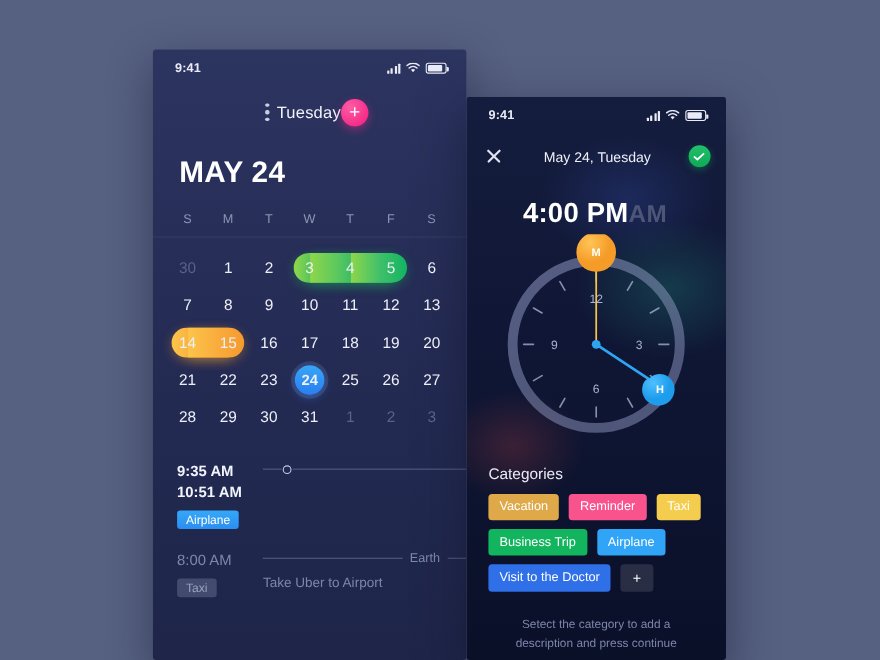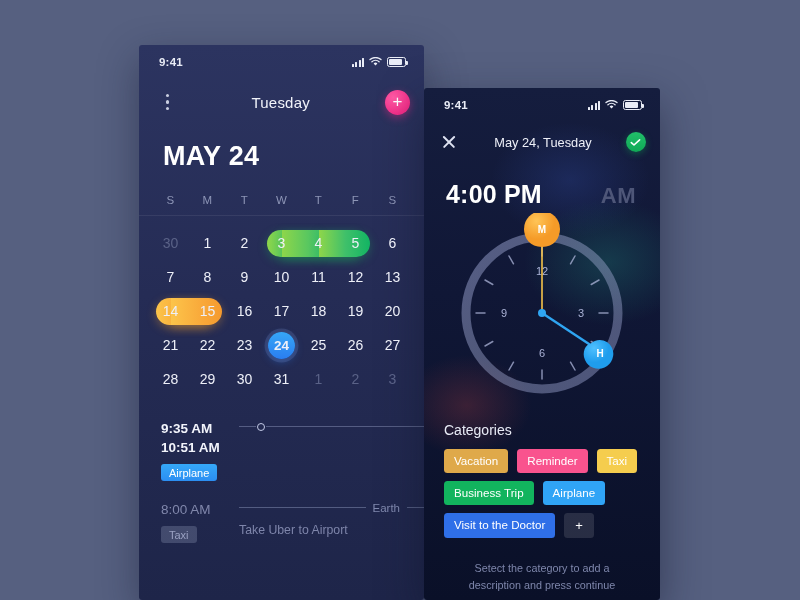--- a/index.html
+++ b/index.html
@@ -67,21 +67,21 @@
   .batt::after {
     content:""; position:absolute; right:-3px; top:3px;
     width:1.7px; height:3.5px; background:#e9ecf6; border-radius:0 1px 1px 0;
   }
   .batt span { display:block; height:100%; width:88%; background:#e9ecf6; border-radius:1px; }
 
   .nav {
     height: 46px;
     display: flex;
     align-items: center;
-    justify-content: space-between;
+    justify-content: center;
     padding: 0 14px 0 20px;
   }
   .dots { display:flex; flex-direction: column; gap: 3.4px; padding: 6px 7px; cursor: pointer; }
   .dots i { width: 3.4px; height: 3.4px; background: #c9cee0; border-radius: 50%; display:block; }
   .nav-title { font-size: 15px; color: #f1f3fa; font-weight: normal; letter-spacing: 0.2px; }
   .fab {
     width: 25px; height: 25px; border-radius: 50%;
     background: radial-gradient(circle at 34% 30%, #ff5ba6 0%, #f42d88 72%);
     box-shadow: 0 3px 9px rgba(244,45,136,0.45);
     display:flex; align-items:center; justify-content:center;
@@ -219,21 +219,21 @@
   .check-btn {
     width: 20px; height:20px; border-radius:50%;
     background: linear-gradient(180deg,#21c06a,#10a956);
     display:flex; align-items:center; justify-content:center;
     box-shadow: 0 2px 7px rgba(16,169,86,0.4);
     cursor: pointer;
   }
   .check-btn svg { display:block; }
 
   .tp-time-row {
-    display:flex; align-items: baseline; justify-content: space-between;
+    display:flex; align-items: baseline; justify-content: center;
     padding: 18px 24px 0 22px;
   }
   .tp-time { font-size: 25px; font-weight: bold; letter-spacing: 0.2px; color:#fff; }
   .tp-ampm { font-size: 22px; font-weight: bold; color:#4e5678; letter-spacing:0.5px; cursor: pointer; }
 
   .clock-wrap {
     position: relative;
     width: 236px; height: 195px;
     margin-top: 4px;
   }

